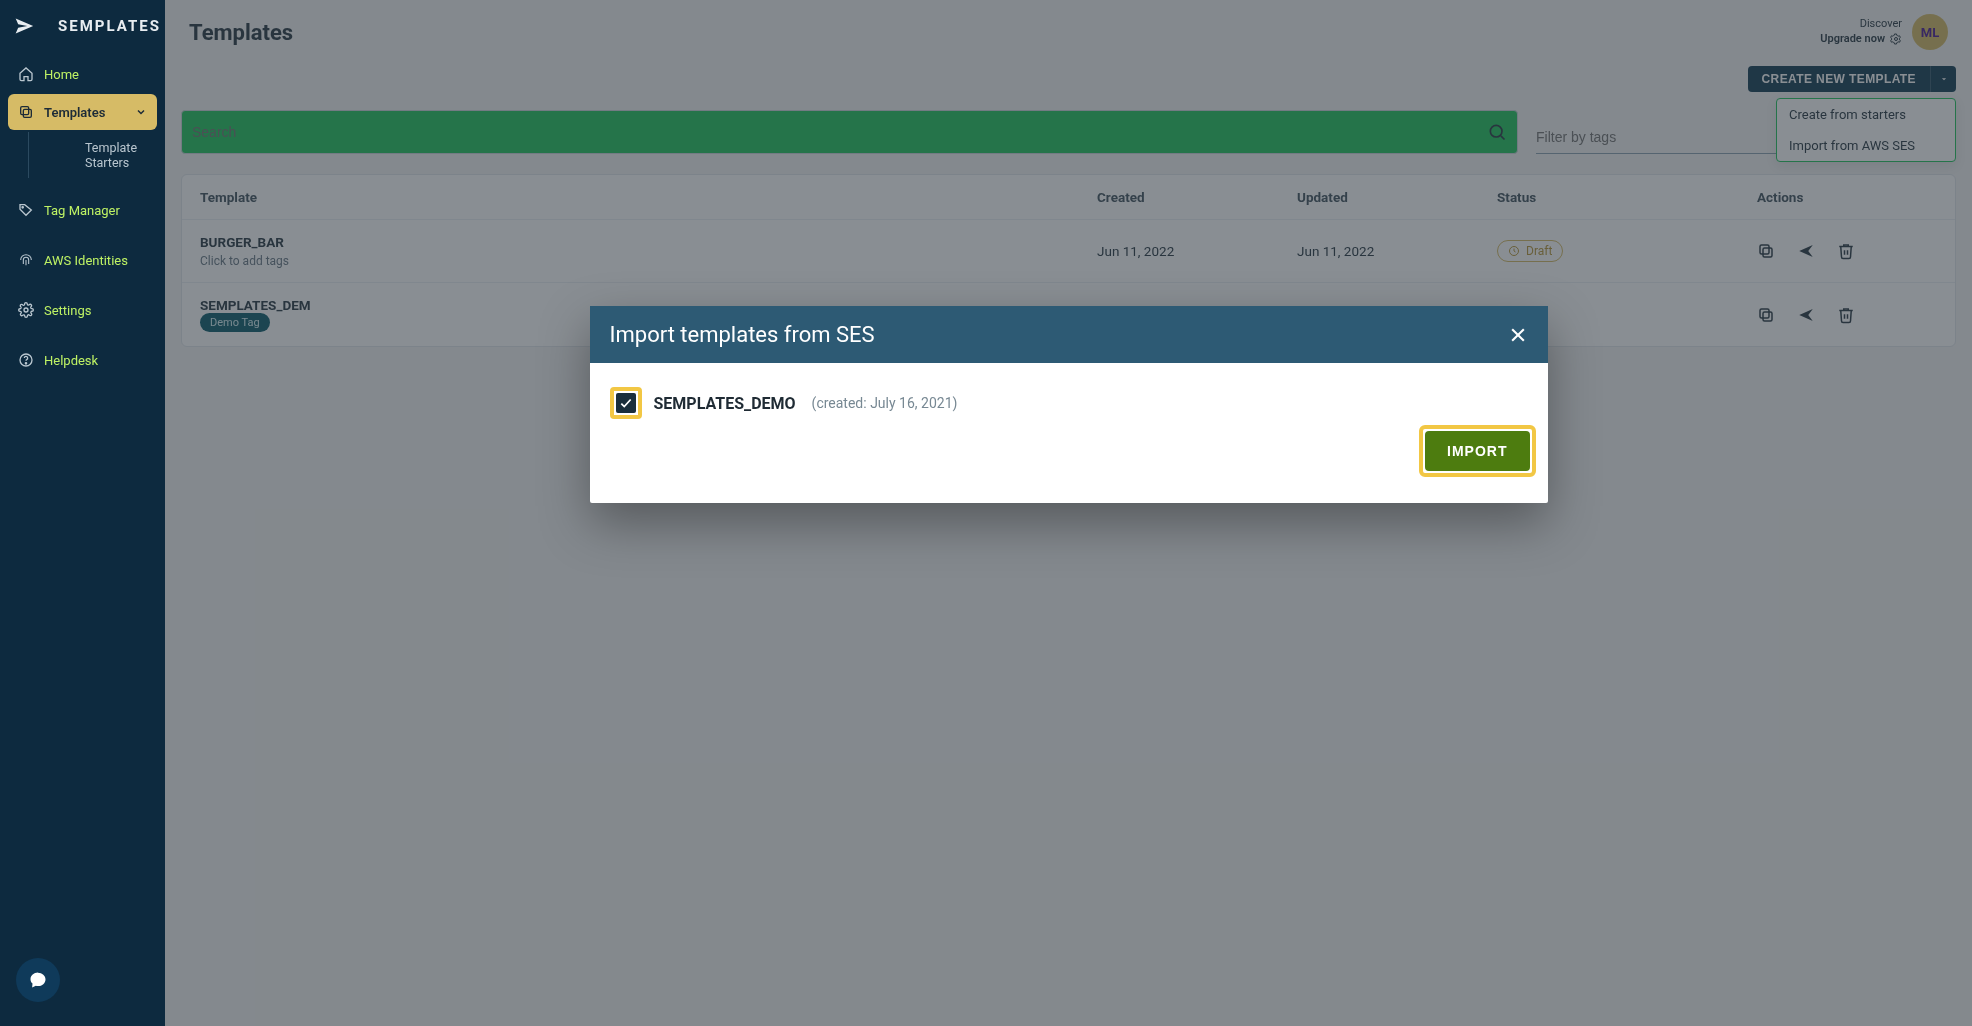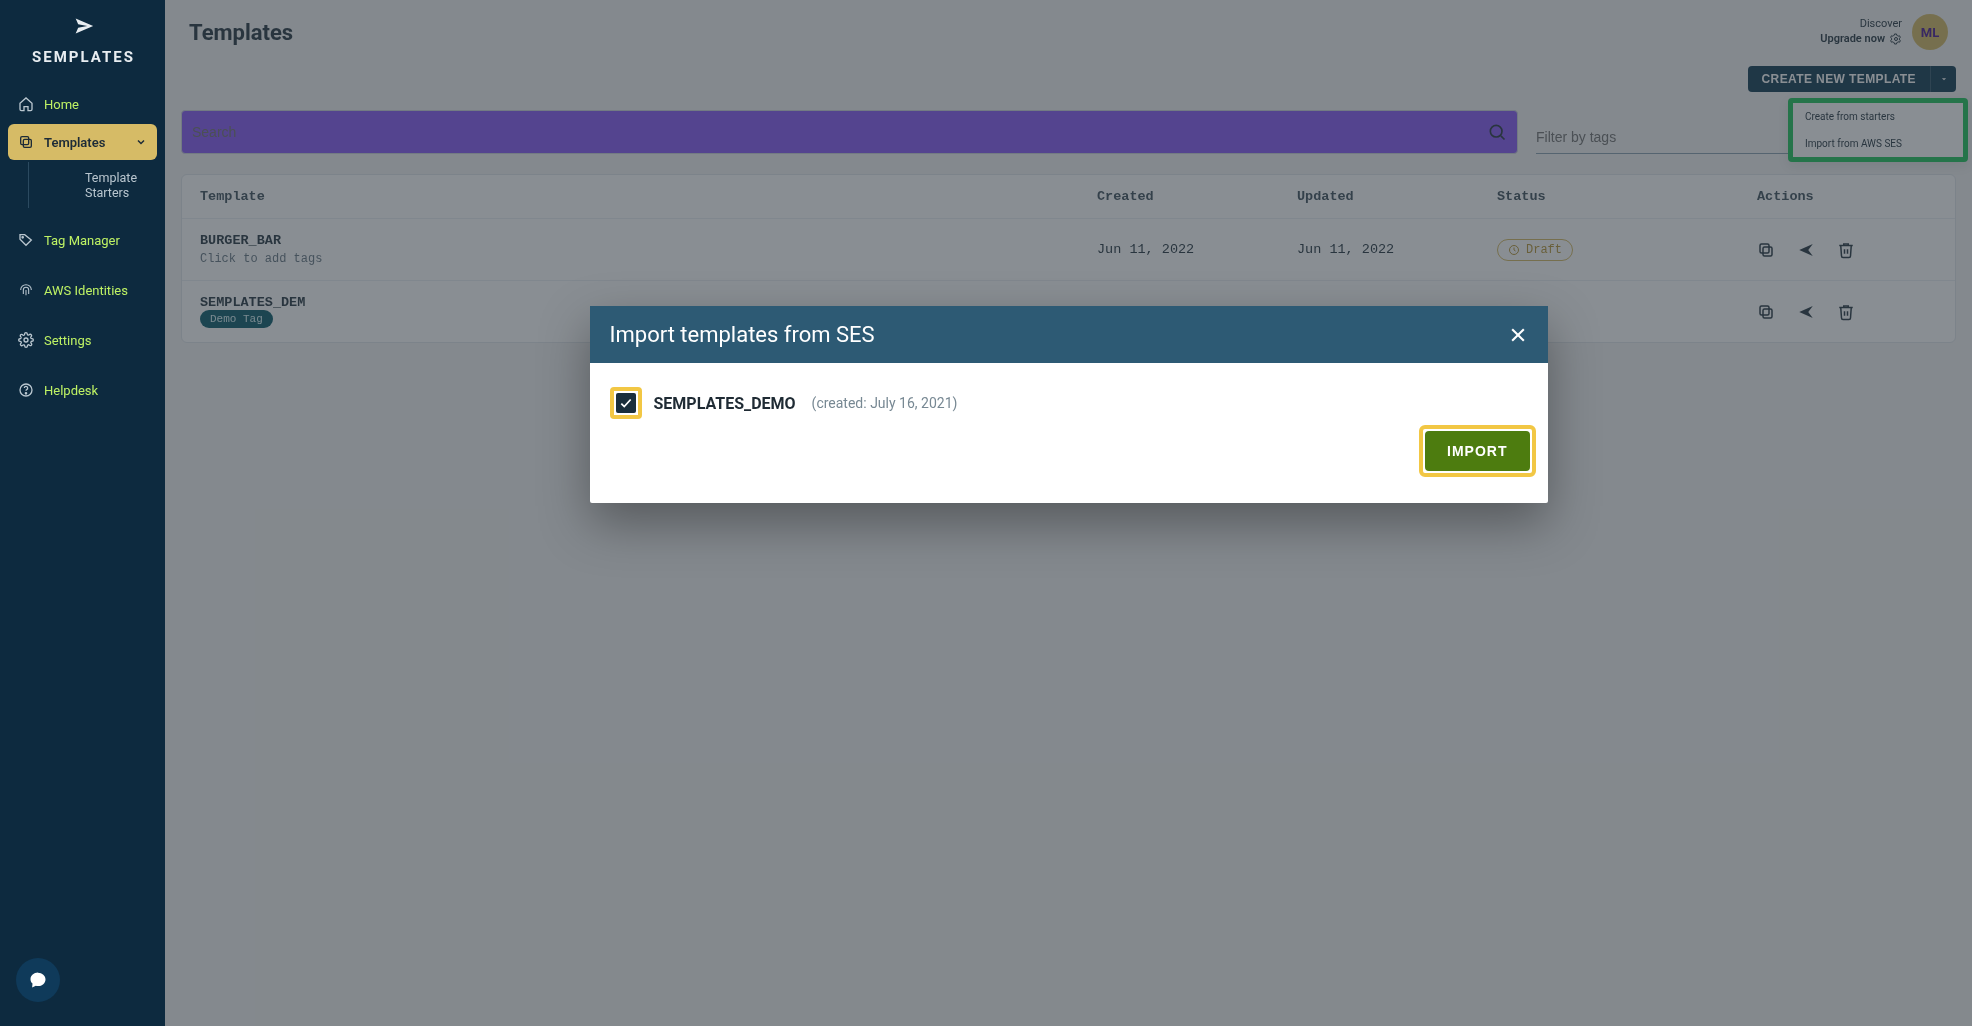--- a/index.html
+++ b/index.html
@@ -1,21 +1,21 @@
 <!DOCTYPE html>
 <html><head>
 <meta charset="utf-8">
 <style>
   * { box-sizing: border-box; margin: 0; padding: 0; }
   html, body { width: 100%; height: 100%; font-family: -apple-system, BlinkMacSystemFont, "Segoe UI", Roboto, Arial, sans-serif; }
   body { display: flex; background: #f0f0f0; overflow: hidden; }
 
   
   .sidebar { width: 165px; background: #0d2a3f; color: #c6d2db; display: flex; flex-direction: column; flex-shrink: 0; height: 100vh; position: relative; }
-  .logo-wrap { display: flex; align-items: center; gap: 12px; padding: 16px 12px 20px 14px; flex-direction: column; }
+  .logo-wrap { display: flex; align-items: center; gap: 24px; padding: 16px 12px 20px 14px; }
   .logo-icon { width: 20px; height: 20px; }
   .logo-text { font-weight: 700; letter-spacing: 2px; font-size: 15px; color: #e8edf1; }
   .nav { display: flex; flex-direction: column; padding: 0 8px; gap: 2px; }
   .nav-item { display: flex; align-items: center; gap: 10px; padding: 10px 10px; border-radius: 6px; font-size: 13px; color: #bef264; cursor: pointer; }
   .nav-item.active { background: #d6bb66; color: #1d2b37; font-weight: 600; justify-content: space-between; }
   .nav-item.active .nav-left { display: flex; align-items: center; gap: 10px; }
   .nav-sub { padding: 8px 10px 8px 56px; font-size: 12.5px; color: #b9c6cf; border-left: 1px solid #2b4a60; margin-left: 20px; cursor: pointer; }
   .nav-spacer { height: 10px; }
   .chat-bubble { position: absolute; left: 16px; bottom: 24px; width: 44px; height: 44px; border-radius: 50%; background: #0f3a5a; display: flex; align-items: center; justify-content: center; cursor: pointer; }
 
@@ -25,31 +25,31 @@
   .page-title { font-size: 22px; font-weight: 700; color: #2b3b45; }
   .top-right { display: flex; align-items: center; gap: 10px; }
   .top-links { display: flex; flex-direction: column; align-items: flex-end; font-size: 11px; color: #2b3b45; line-height: 1.35; }
   .top-links .upgrade { display: flex; align-items: center; gap: 5px; font-weight: 600; }
   .avatar { width: 36px; height: 36px; border-radius: 50%; background: #d6bb66; color: #4c1d95; font-weight: 700; font-size: 13px; display: flex; align-items: center; justify-content: center; }
 
   .toolbar { display: flex; justify-content: flex-end; padding: 6px 16px 0 16px; position: relative; }
   .create-btn-wrap { display: flex; }
   .create-btn { background: #163f56; color: #fff; font-weight: 700; font-size: 12px; letter-spacing: 0.4px; padding: 6px 14px; border-radius: 4px 0 0 4px; border: none; cursor: pointer; }
   .create-caret { background: #163f56; color: #fff; border: none; border-left: 1px solid rgba(255,255,255,.15); width: 26px; border-radius: 0 4px 4px 0; cursor: pointer; display:flex; align-items:center; justify-content:center; }
-  .create-menu { position: absolute; right: 4px; top: 38px; background: #fff; border: 5px solid #22c55e; border-radius: 4px; min-width: 180px; box-shadow: 0 4px 12px rgba(0,0,0,.08); font-size: 10px; }
+  .create-menu { position: absolute; right: 16px; top: 38px; background: #fff; border: 1px solid #22c55e; border-radius: 4px; min-width: 180px; box-shadow: 0 4px 12px rgba(0,0,0,.08); font-size: 13px; }
   .create-menu .mi { padding: 8px 12px; cursor: pointer; color: #2b3b45; }
 
   .filters { display: flex; gap: 18px; padding: 18px 16px 0 16px; align-items: flex-end; }
-  .search-wrap { flex: 1; background: #8b5cf6; border: 1px solid #cfd6db; border-radius: 4px; display: flex; align-items: center; padding: 0 10px; height: 44px; }
+  .search-wrap { flex: 1; background: #22c55e; border: 1px solid #cfd6db; border-radius: 4px; display: flex; align-items: center; padding: 0 10px; height: 44px; }
   .search-input { flex: 1; border: none; outline: none; font-size: 14px; background: transparent; }
   .search-wrap .icon { color: #2b3b45; }
   .tagfilter { width: 420px; border: none; border-bottom: 1px solid #8da3b1; background: transparent; font-size: 14px; color: #7792a4; padding: 8px 18px 8px 0; }
 
   .table { margin: 20px 16px 16px 16px; background: #fff; border: 1px solid #e2e6ea; border-radius: 6px; }
-  .row { display: grid; grid-template-columns: 1fr 200px 200px 260px 180px; align-items: center; padding: 14px 18px; border-bottom: 1px solid #ecf0f3; font-size: 13.5px; color: #2b3b45; font-family: Liberation Mono, monospace; }
+  .row { display: grid; grid-template-columns: 1fr 200px 200px 260px 180px; align-items: center; padding: 14px 18px; border-bottom: 1px solid #ecf0f3; font-size: 13.5px; color: #2b3b45; }
   .row.head { font-weight: 700; color: #445560; }
   .row:last-child { border-bottom: none; }
   .tmpl-name { font-weight: 700; }
   .tagline { font-size: 12px; color: #6a7a86; margin-top: 4px; }
   .chip { display: inline-block; background: #0e5e6d; color: #d9f2f6; font-size: 11px; padding: 3px 10px; border-radius: 12px; }
   .status-badge { display: inline-flex; align-items: center; gap: 6px; border: 1.5px solid #d6bb66; color: #b8983b; font-size: 12px; padding: 3px 10px; border-radius: 14px; }
   .actions { display: flex; gap: 22px; justify-content: flex-start; color: #2b3b45; }
   .actions .ic { cursor: pointer; display:flex; }
 
   

